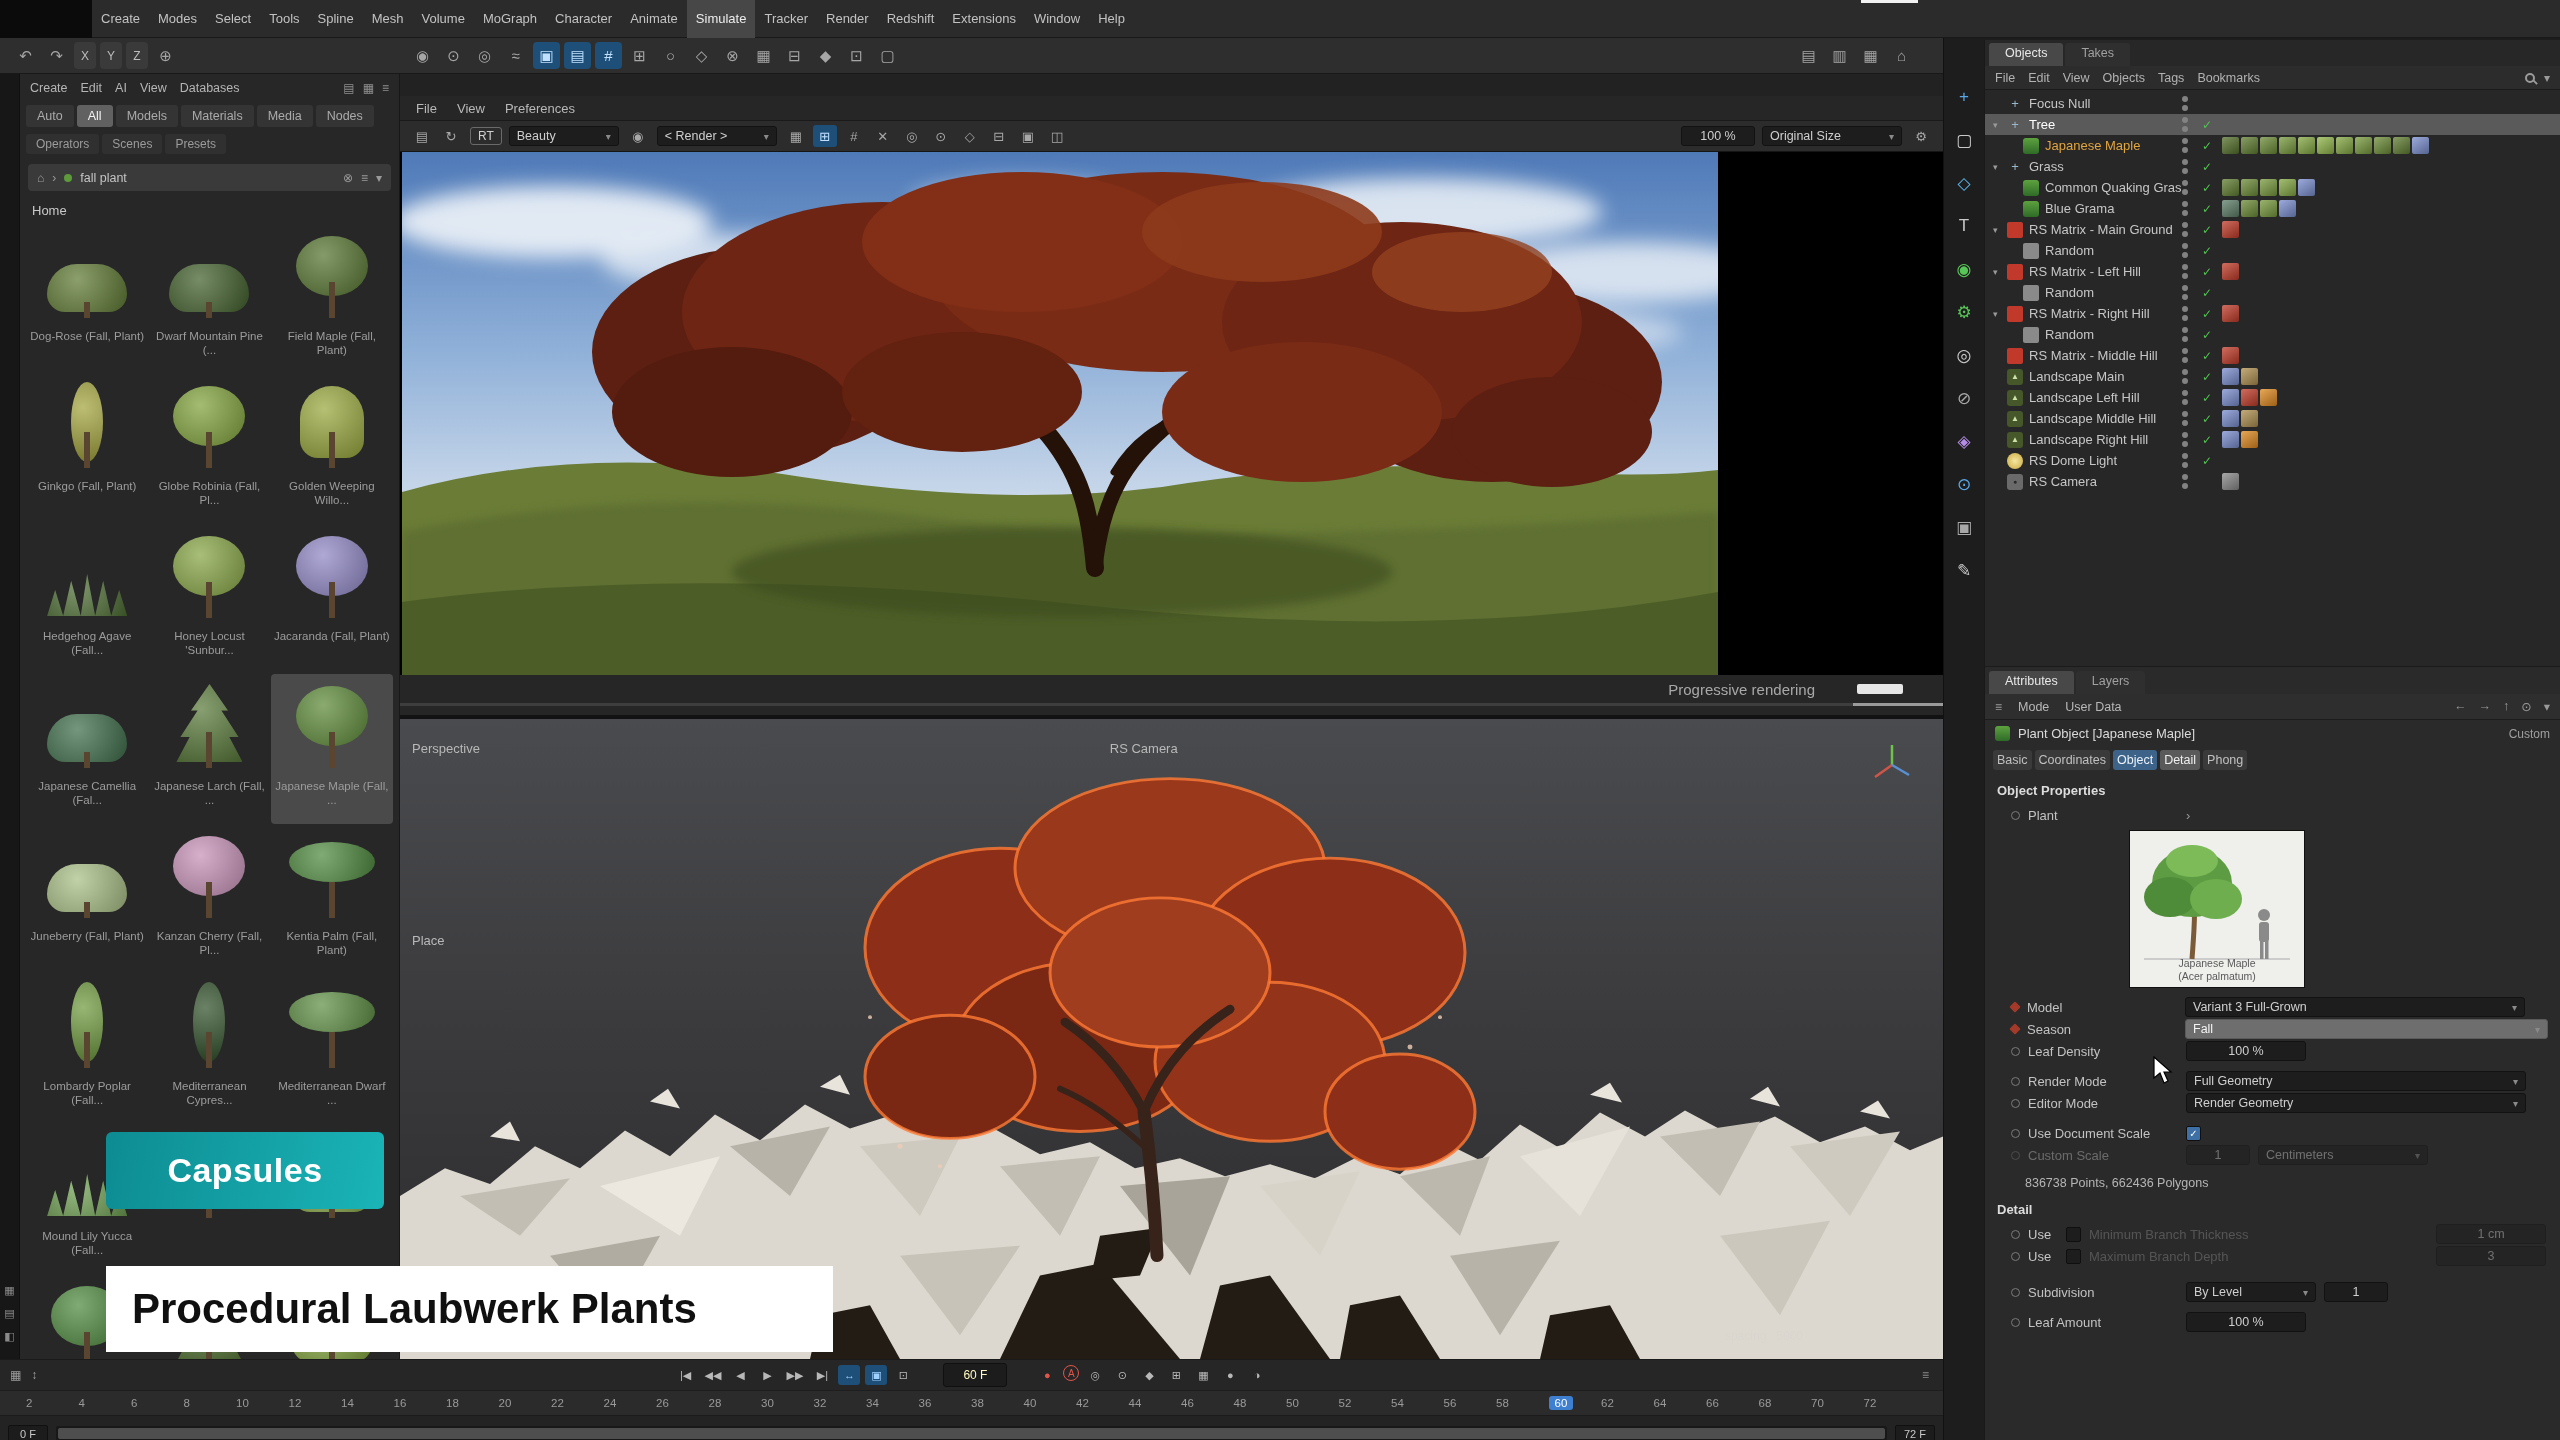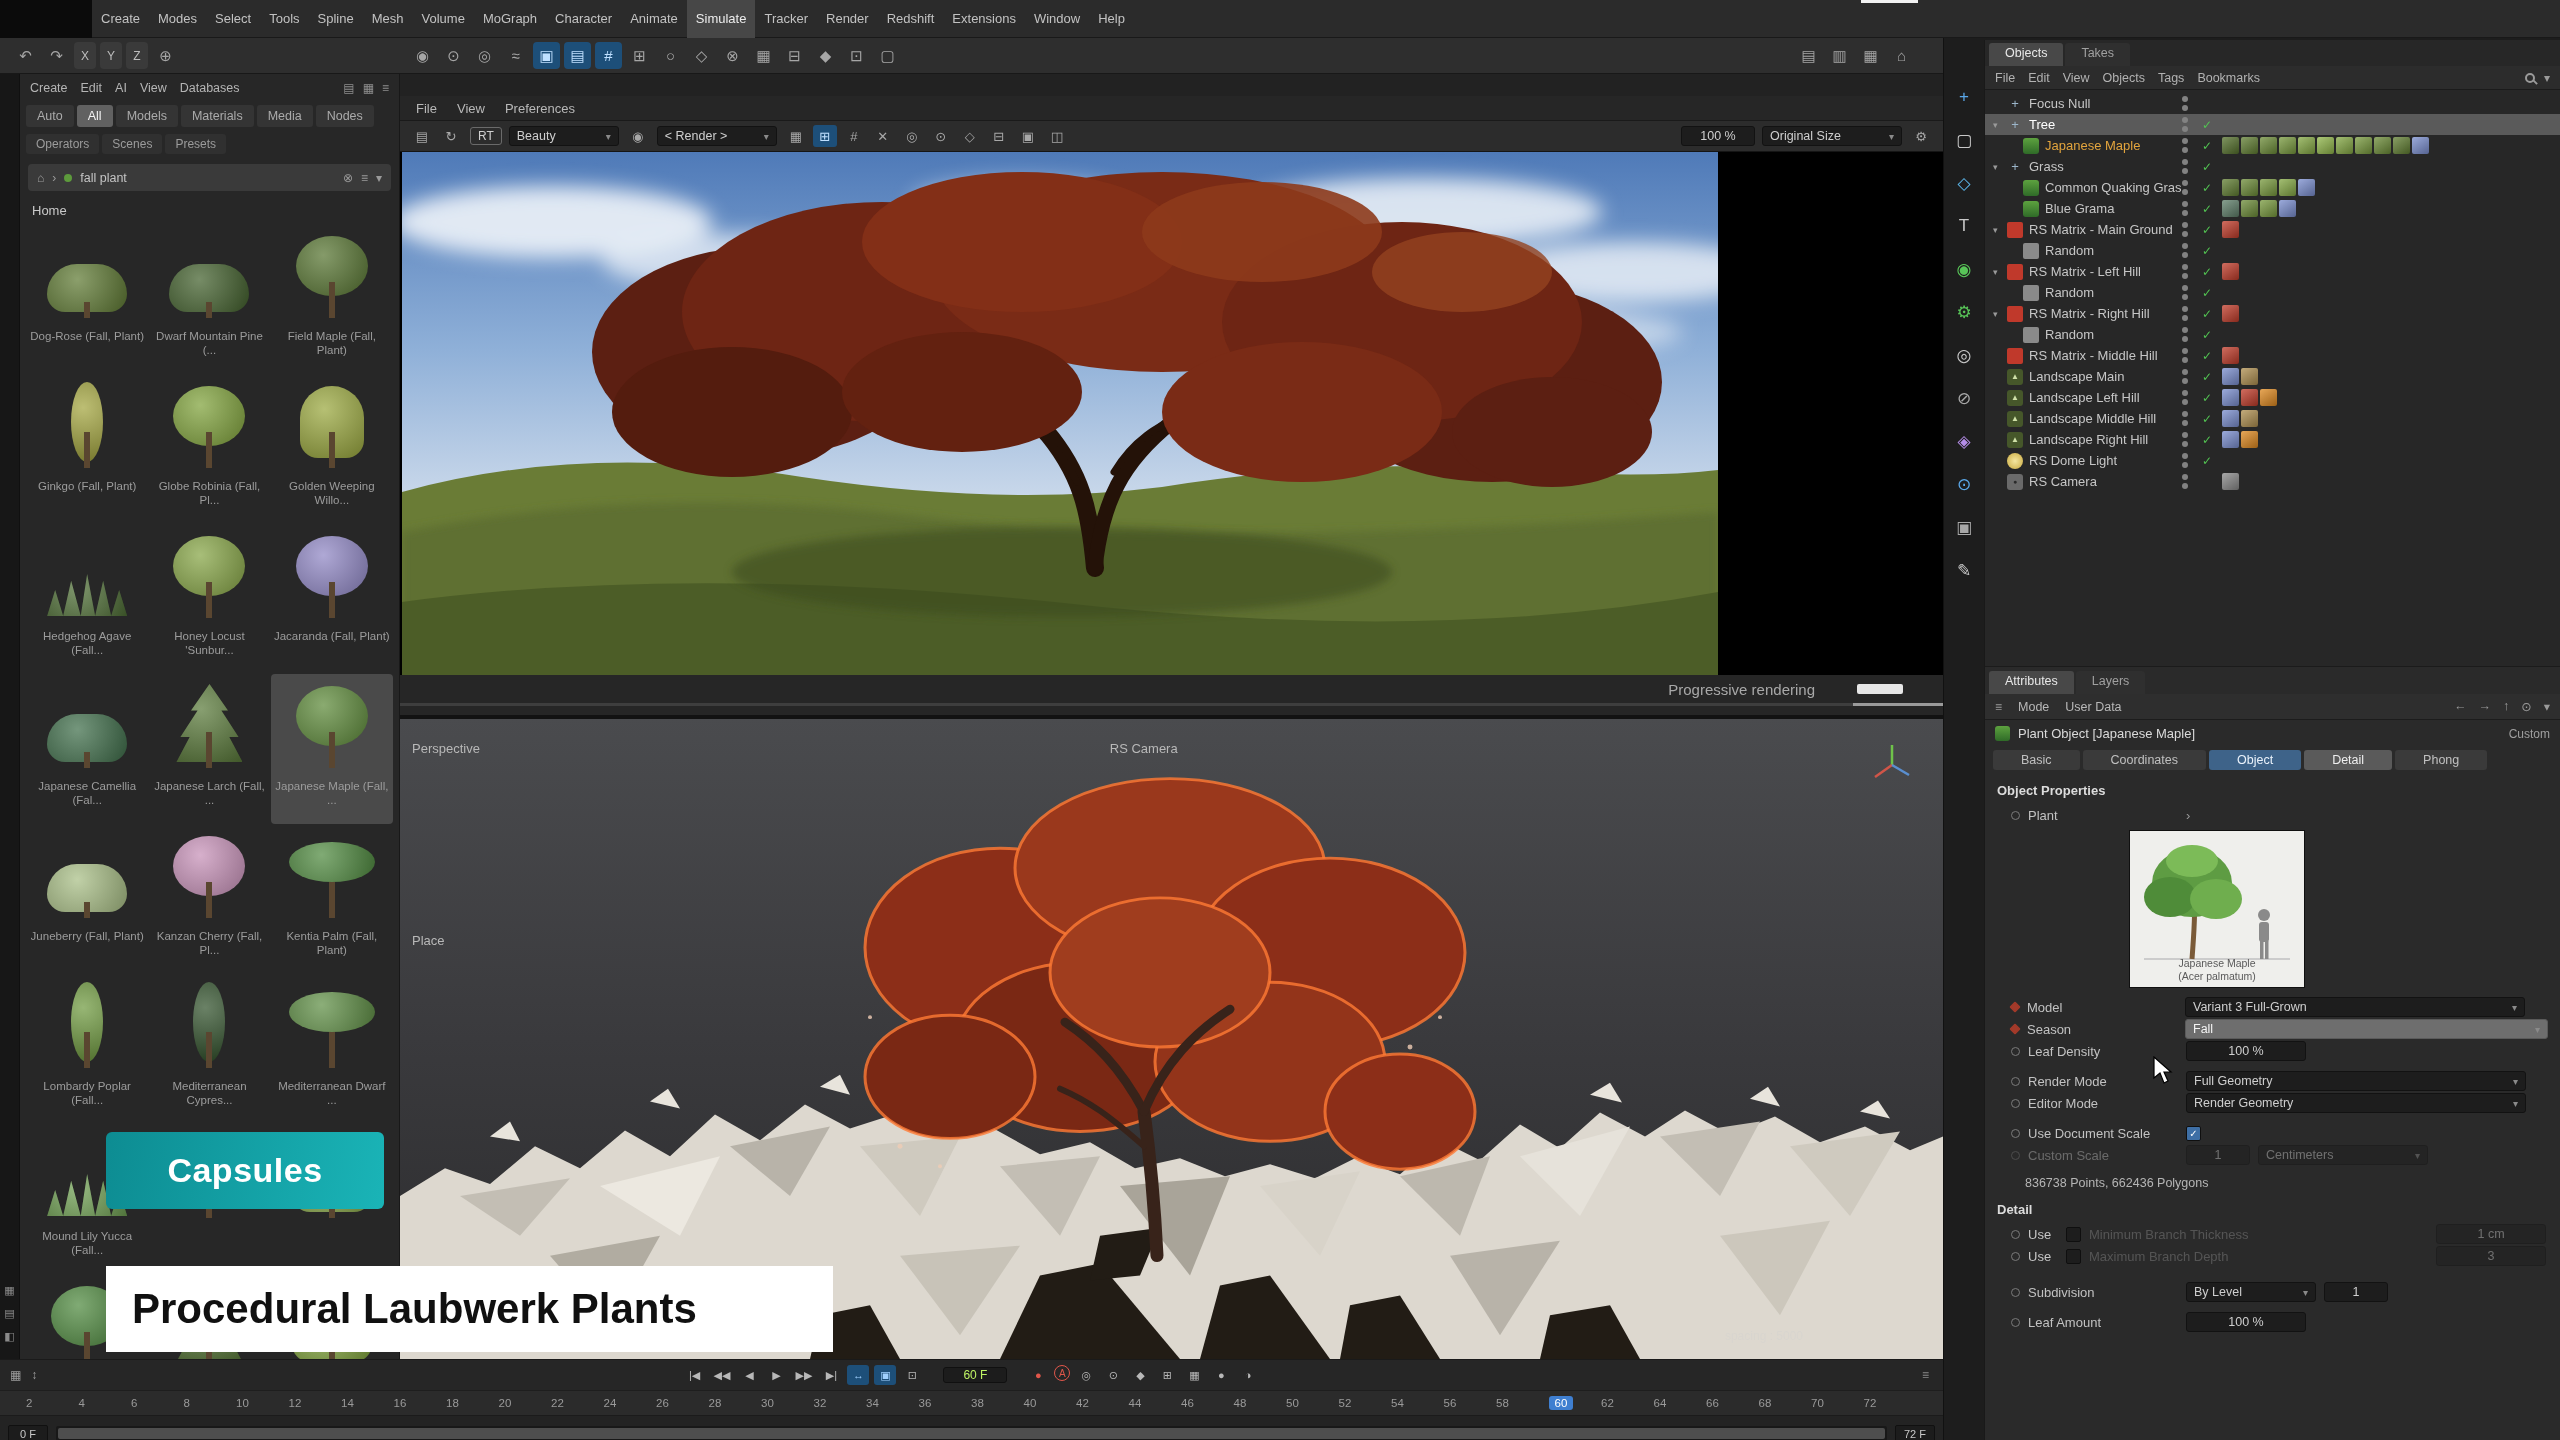--- a/index.html
+++ b/index.html
@@ -128,21 +128,21 @@
   .attr-panel { position:absolute; left:1984px; top:666px; width:576px; height:774px; background:#2a2a2a; border-left:1px solid #191919; border-top:1px solid #1b1b1b; display:flex; flex-direction:column; color:#c6c6c6; }
   .at-tabs { height:27px; flex:none; display:flex; gap:2px; padding:4px 4px 0 4px; }
   .at-mode { height:26px; flex:none; display:flex; align-items:center; gap:16px; padding:0 10px; background:#2e2e2e; border-bottom:1px solid #1c1c1c; font-size:12.5px; color:#b8b8b8; }
   .at-mode .spacer { flex:1; }
   .at-mode .gi { color:#9a9a9a; font-size:12px; }
   .at-title { height:27px; flex:none; display:flex; align-items:center; gap:8px; padding:0 10px; font-size:13px; color:#dadada; }
   .plant-chip { width:15px; height:15px; border-radius:3px; background:linear-gradient(#5da23f,#2f6b28); flex:none; }
   .at-title .spacer { flex:1; }
   .at-custom { font-size:12px; color:#9f9f9f; }
   .at-objtabs { height:26px; flex:none; display:flex; gap:3px; align-items:center; padding:0 8px; }
-  .otab { padding:3px 28px; background:#3a3a3a; border-radius:3px; font-size:12.5px; color:#c0c0c0; }
+  .otab { padding:3px 4px; background:#3a3a3a; border-radius:3px; font-size:12.5px; color:#c0c0c0; }
   .otab.sel-blue { background:#3e6389; color:#eaf2fb; }
   .otab.sel-gray { background:#5a5a5a; color:#eee; }
   .at-section { font-size:13px; color:#dcdcdc; font-weight:bold; padding:10px 0 6px 12px; }
   .prow { display:flex; align-items:center; height:22px; padding-left:26px; gap:8px; flex:none; }
   .pdot { width:9px; height:9px; border:1.5px solid #7a7a7a; border-radius:50%; flex:none; }
   .pdot.key { width:8px; height:8px; background:#a33a2a; border-color:#a33a2a; border-radius:1px; transform:rotate(45deg); }
   .plabel { width:150px; flex:none; font-size:13px; color:#c2c2c2; white-space:nowrap; }
   .plabel-g { flex:1; font-size:13px; color:#8f8f8f; white-space:nowrap; }
   .puse { width:30px; flex:none; font-size:13px; }
   .chev { color:#9a9a9a; font-size:13px; }
@@ -160,21 +160,21 @@
 
   
   .timeline { position:absolute; left:0; top:1359px; width:1943px; height:81px; background:#262626; border-top:1px solid #1a1a1a; }
   .transport { height:30px; display:flex; align-items:center; justify-content:center; gap:5px; position:relative; }
   .corner-icons { position:absolute; left:10px; display:flex; gap:10px; color:#9a9a9a; font-size:12px; }
   .tl-end { position:absolute; right:14px; color:#8a8a8a; font-size:12px; }
   .tbtn { min-width:22px; height:20px; display:flex; align-items:center; justify-content:center; font-size:11px; color:#b8b8b8; border-radius:3px; padding:0 3px; }
   .tbtn.on { background:#1d4f79; color:#9fd0ff; }
   .tbtn.rec { color:#e0564a; }
   .tbtn.reccirc { border:1.5px solid #e0564a; border-radius:50%; width:16px; height:16px; min-width:16px; font-size:10px; color:#e0564a; }
-  .framefld { width:64px; height:16px; background:#1c1c1c; border:1px solid #101010; border-radius:3px; display:flex; align-items:center; justify-content:center; font-size:12px; color:#bef264; margin:0 15px; }
+  .framefld { width:64px; height:24px; background:#1c1c1c; border:1px solid #101010; border-radius:3px; display:flex; align-items:center; justify-content:center; font-size:12px; color:#fef9c3; margin:0 24px; }
   .ruler { height:25px; background:#2b2b2b; border-top:1px solid #1e1e1e; display:flex; align-items:center; padding-left:26px; }
   .tick { width:52.5px; flex:none; font-size:11.5px; color:#9a9a9a; }
   .tick.cur .tnum { background:#3f7fd0; color:#fff; border-radius:3px; padding:1px 6px; }
   .rangebar { height:36px; background:#232323; border-top:1px solid #1b1b1b; display:flex; align-items:center; gap:8px; padding:0 8px; }
   .rfld { min-width:40px; height:17px; background:#1c1c1c; border:1px solid #101010; border-radius:2px; display:flex; align-items:center; justify-content:center; font-size:11px; color:#c8c8c8; padding:0 6px; }
   .rtrack { flex:1; height:15px; background:#181818; border-radius:2px; position:relative; }
   .rhandle { position:absolute; left:2px; right:2px; top:2px; bottom:2px; background:#4e4e4e; border-radius:2px; }
 
   
   .capsules { position:absolute; left:106px; top:1132px; width:278px; height:77px; border-radius:6px; background:linear-gradient(100deg,#0d8c92,#1ab4b7); color:#fff; font-weight:bold; font-size:34px; display:flex; align-items:center; justify-content:center; z-index:40; letter-spacing:.5px; }

